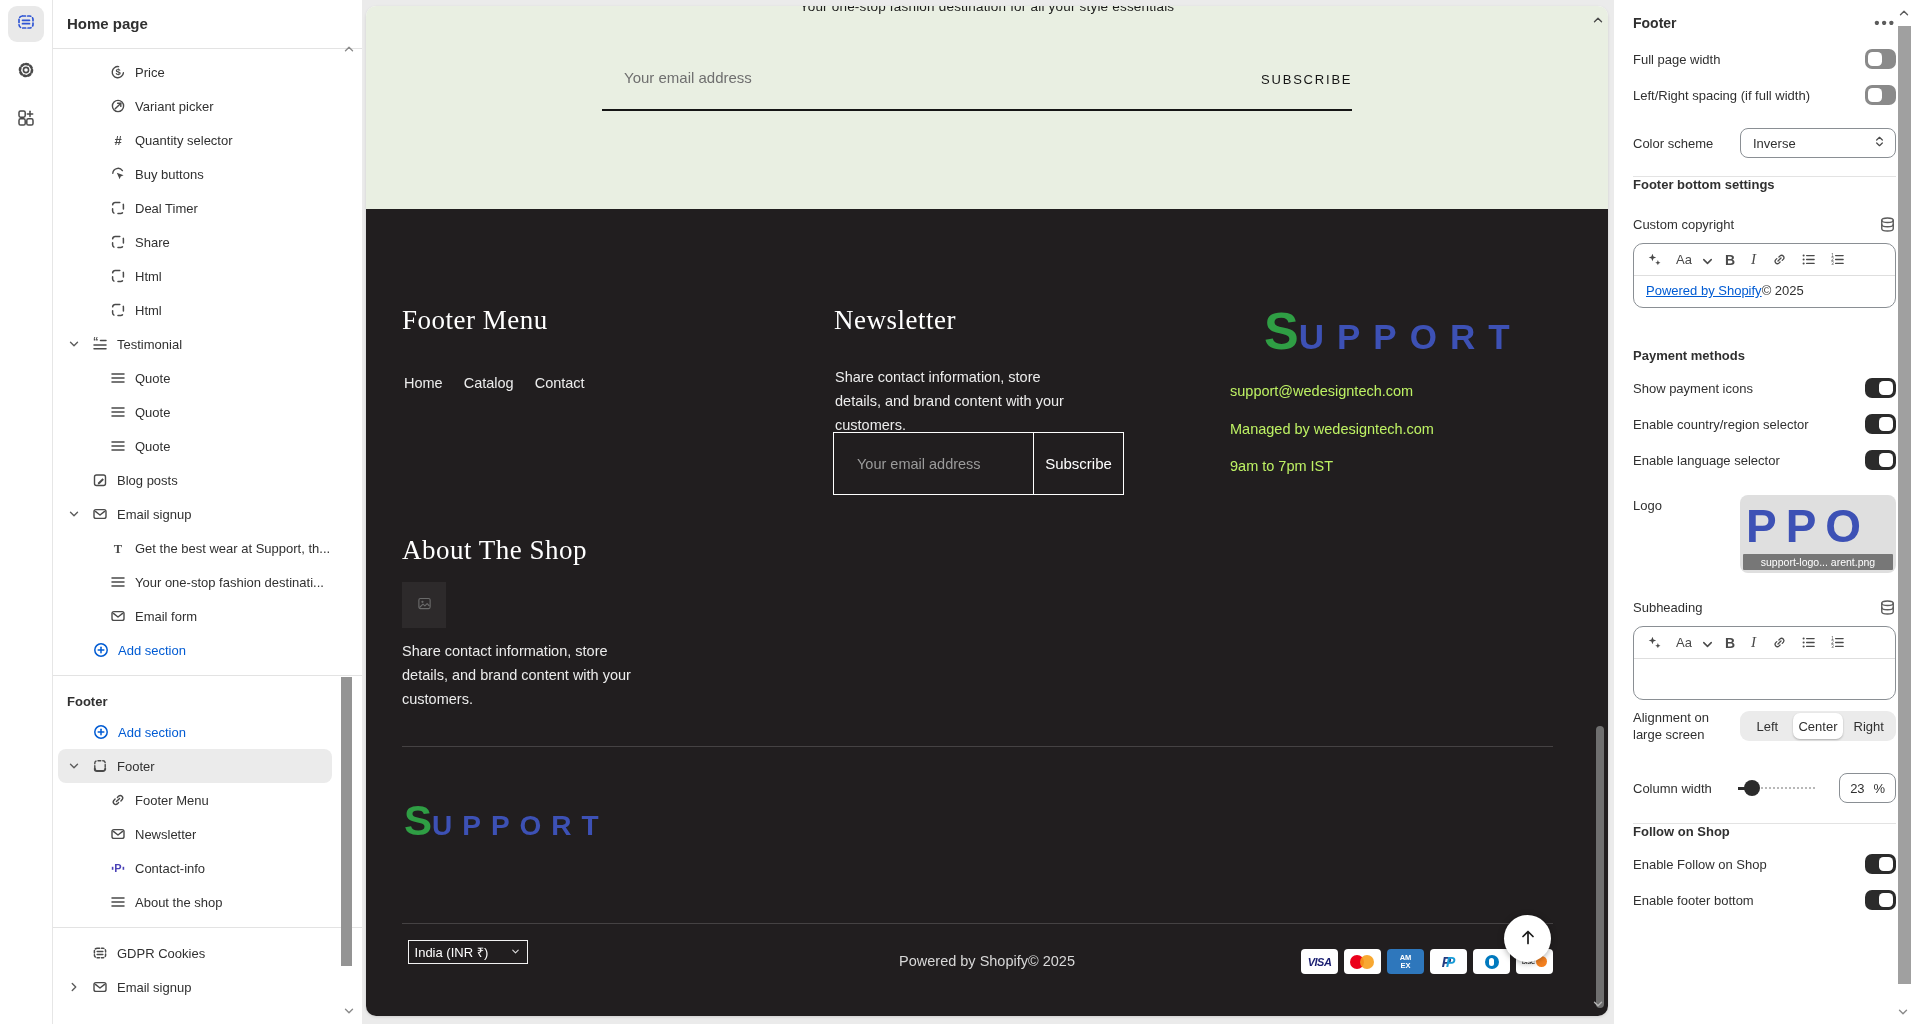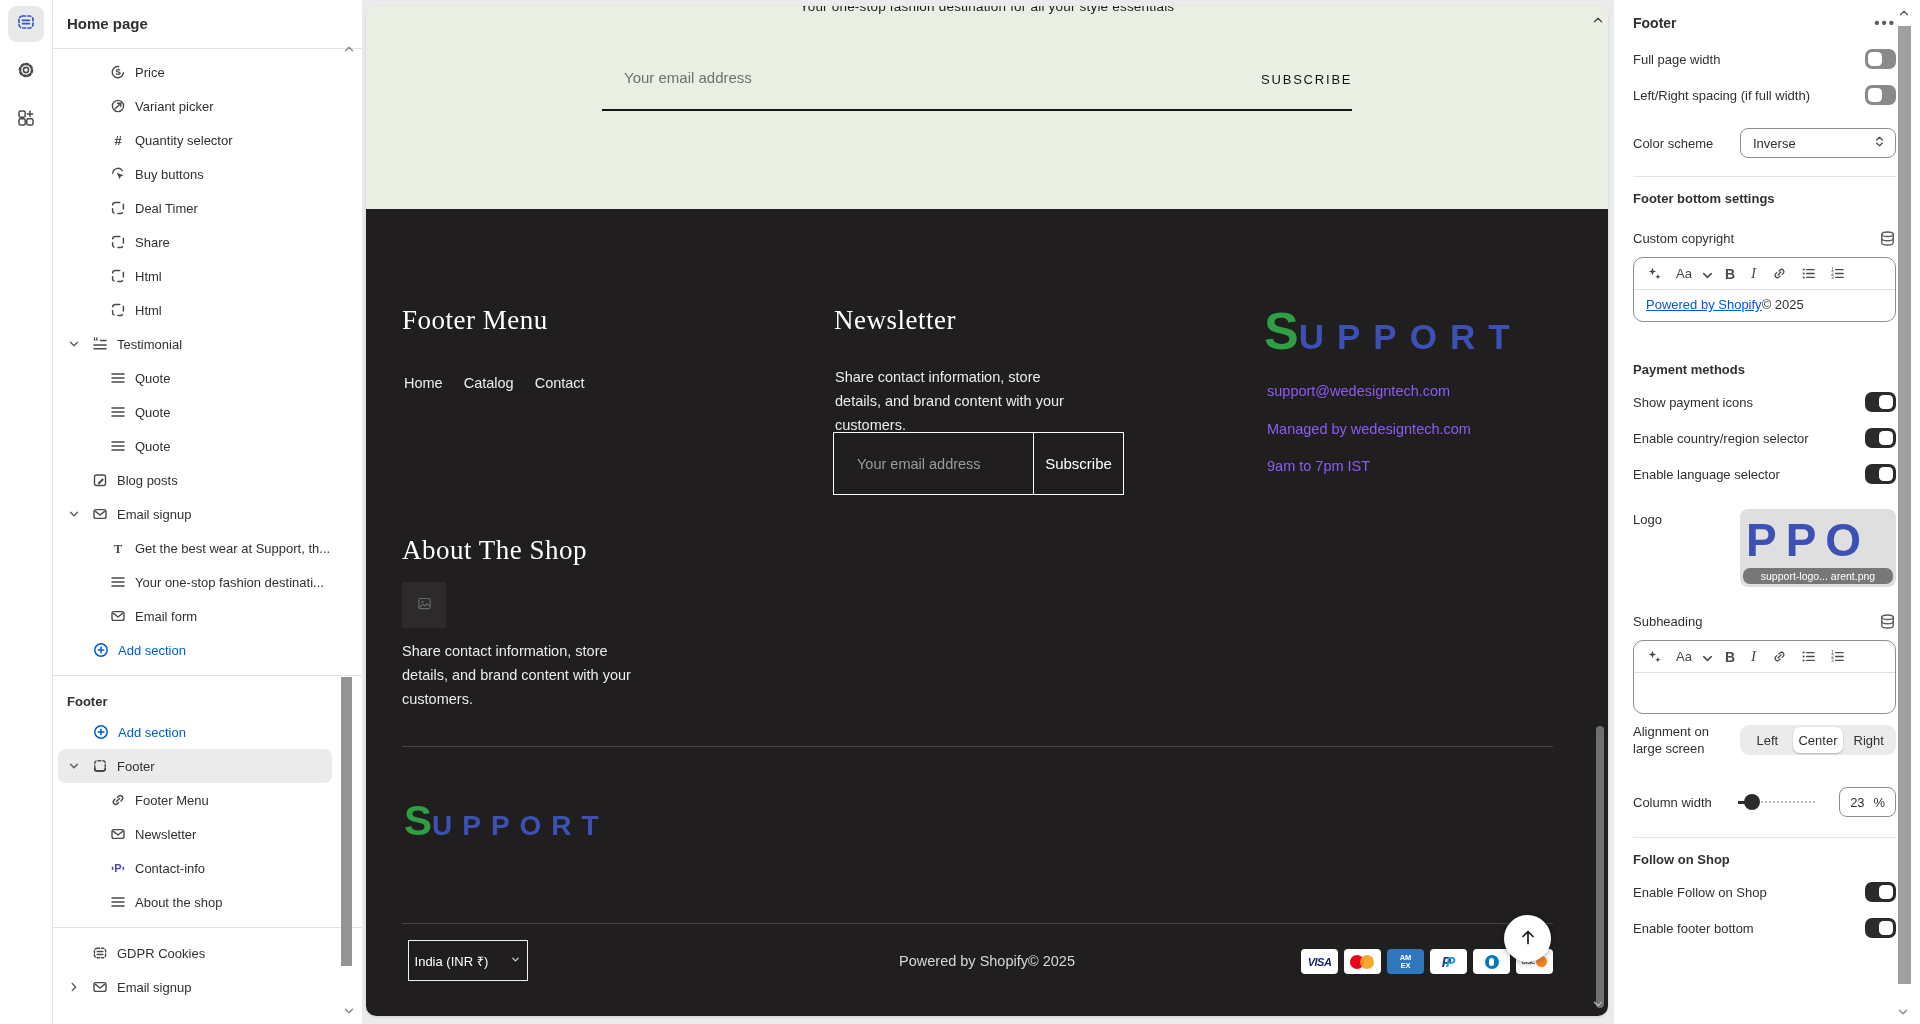--- a/index.html
+++ b/index.html
@@ -64,30 +64,30 @@
     font-size:15px; color:#fff; }
   .brand { white-space:nowrap; }
   .brand .b1 { color:#2f9e44; font-weight:700; }
   .brand .b2 { color:#3d51b5; font-weight:700; }
   .brand-lg { position:absolute; left:898px; top:92px; }
   .brand-lg .b1 { font-size:52px; }
   .brand-lg .b2 { font-size:35px; letter-spacing:13px; }
   .brand-sm { position:absolute; left:38px; top:588px; }
   .brand-sm .b1 { font-size:42px; }
   .brand-sm .b2 { font-size:28px; letter-spacing:10px; }
-  .c-line { position:absolute; left:901px; font-size:14.5px; color:#8b5cf6; }
+  .c-line { position:absolute; left:864px; font-size:14.5px; color:#bef264; }
   .c-email { top:174px; } .c-managed { top:212px; } .c-hours { top:249px; }
   .ab-title { position:absolute; left:36px; top:326px; }
   .ab-img { position:absolute; left:36px; top:373px; width:44px; height:46px; background:#2d2a2b;
     display:flex; align-items:center; justify-content:center; color:#6a6a6a; }
   .ab-img svg { width:15px; height:15px; }
   .ab-text { position:absolute; left:36px; top:430px; width:250px; font-size:14.5px; line-height:24px; color:#ececec; }
   .f-hr { position:absolute; left:36px; right:55px; border-top:1px solid #454243; }
   .hr1 { top:537px; } .hr2 { top:714px; }
-  .bb-country { position:absolute; left:42px; top:731px; width:120px; height:41px; border:1px solid #f2f2f2;
+  .bb-country { position:absolute; left:42px; top:731px; width:120px; height:24px; border:1px solid #f2f2f2;
     display:flex; align-items:center; justify-content:center; gap:22px; font-size:13px; color:#fff; }
   .bb-country svg { width:11px; height:11px; color:#ddd; }
   .bb-copy { position:absolute; left:0; width:100%; top:744px; text-align:center; font-size:14.5px; color:#d8d8d8; }
   .bb-pays { position:absolute; right:55px; top:740px; display:flex; gap:6px; }
   .pay { width:37px; height:25px; border-radius:4px; background:#fff; display:flex; align-items:center;
     justify-content:center; overflow:hidden; position:relative; }
   .pay.visa span { color:#1a1f71; font-weight:700; font-style:italic; font-size:11px; letter-spacing:-.5px; }
   .pay.mastercard .c1,.pay.mastercard .c2 { width:14px; height:14px; border-radius:50%; position:absolute; top:5.5px; }
   .pay.mastercard .c1 { left:6px; background:#eb001b; }
   .pay.mastercard .c2 { left:16px; background:#f79e1b; opacity:.9; }
@@ -120,42 +120,42 @@
   .toggle { width:31px; height:20px; border-radius:7px; background:#8a8a8a; position:relative; flex:none; }
   .toggle .knob { position:absolute; left:3px; top:3px; width:14px; height:14px; border-radius:4.5px; background:#fff; }
   .toggle.on { background:#2b2b2b; }
   .toggle.on .knob { left:auto; right:3px; }
   .sel-row { display:flex; justify-content:space-between; align-items:center; margin-top:22px; }
   .sel-row > span { font-size:13px; }
   .select { width:156px; height:30px; border:1px solid #8a8f94; border-radius:8px; display:flex;
     align-items:center; justify-content:space-between; padding:0 9px 0 12px; font-size:13px; }
   .select svg { width:13px; height:13px; color:#4a4a4a; }
   .p-hr { border:none; border-top:1px solid #e3e3e3; margin-top:18px; }
-  .p-sec { font-size:13px; font-weight:700; margin-top:14px; }
+  .p-sec { font-size:13px; font-weight:700; }
   .label-row { display:flex; justify-content:space-between; align-items:center; margin-top:24px; }
   .label-row span { font-size:13px; }
   .label-row .dbi { width:17px; height:17px; color:#5c5c5c; }
   .label-row .dbi svg { width:17px; height:17px; }
   .editor { border:1px solid #8a8f94; border-radius:10px; margin-top:10px; overflow:hidden; }
   .ed-toolbar { height:32px; display:flex; align-items:center; gap:14px; padding:0 13px;
     border-bottom:1px solid #dedede; color:#4a4a4a; }
   .ed-toolbar .edi { width:15px; height:15px; }
   .ed-toolbar .edi svg { width:15px; height:15px; }
   .ed-aa { font-size:13px; color:#4a4a4a; }
   .ed-aa-chev { width:11px!important; height:11px!important; margin-left:-6px; }
   .ed-b { font-weight:800; font-size:14px; }
   .ed-i { font-family:"Liberation Serif", serif; font-style:italic; font-size:15px; padding:0 2px; }
   .ed-body { padding:7px 12px 9px; font-size:13px; min-height:31px; }
   .ed-body a { color:#005bd3; text-decoration:underline; }
   .ed-body.empty { min-height:40px; }
   .logo-row { display:flex; justify-content:space-between; margin-top:24px; }
   .logo-row > span { font-size:13px; padding-top:3px; }
   .logo-thumb { width:156px; height:78px; border-radius:8px; background:#dfdfdf; position:relative; overflow:hidden; }
   .logo-letters { position:absolute; left:6px; top:4px; font-size:46px; font-weight:700; color:#3d51b5; letter-spacing:9px; }
-  .logo-cap { position:absolute; left:3px; right:3px; bottom:3px; height:16px; border-radius:7px;
+  .logo-cap { position:absolute; left:3px; right:3px; bottom:3px; height:16px; border-radius:1px;
     background:rgba(90,90,90,.78); color:#fff; font-size:10.5px; text-align:center; line-height:16px; white-space:nowrap; }
   .align-row { display:flex; justify-content:space-between; margin-top:9px; align-items:center; }
   .al-label { width:95px; font-size:13px; line-height:17px; }
   .seg { width:156px; height:30px; background:#ebebeb; border-radius:9px; display:flex; padding:2px; }
   .seg-btn { flex:1; display:flex; align-items:center; justify-content:center; font-size:13px; border-radius:7px; color:#303030; }
   .seg-btn.on { background:#fff; box-shadow:0 1px 2px rgba(0,0,0,.25); }
   .cw-row { display:flex; align-items:center; margin-top:30px; }
   .cw-row > span { font-size:13px; width:108px; }
   .slider { width:80px; height:18px; position:relative; }
   .slider .s-track { position:absolute; left:0; right:0; top:8px; border-top:2px dotted #b8b8b8; }

